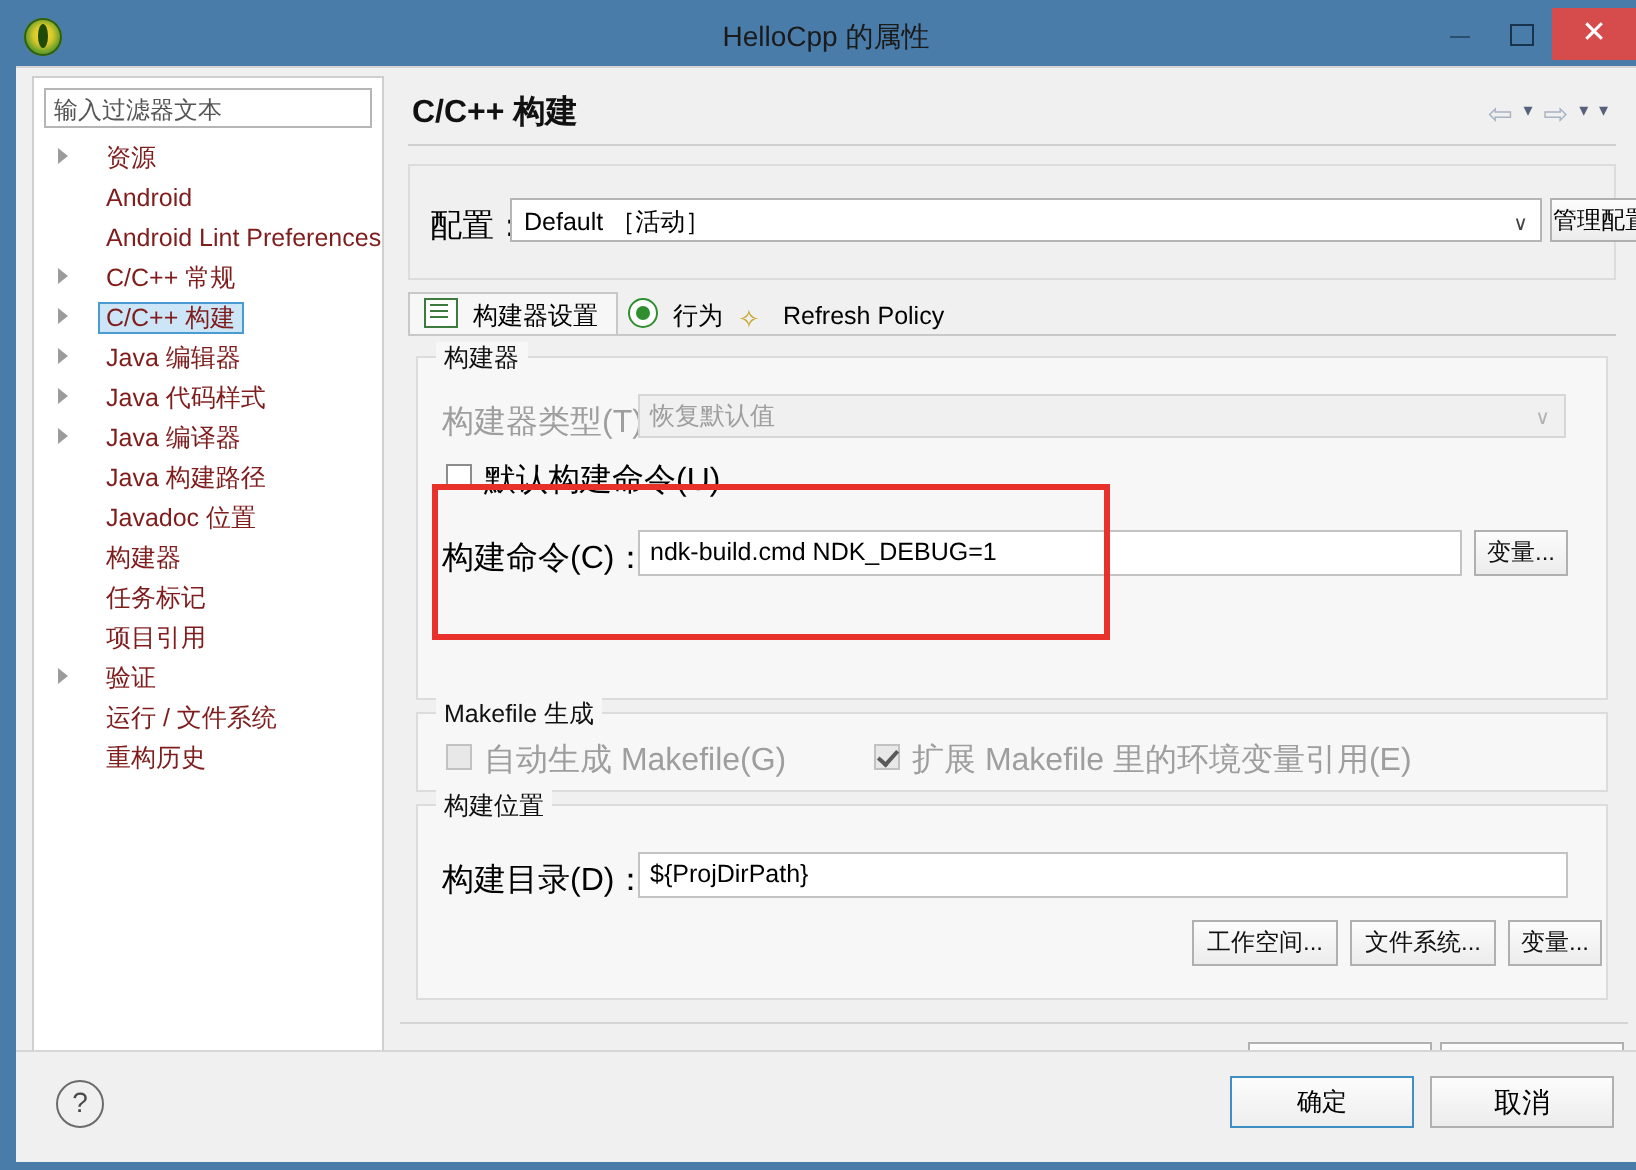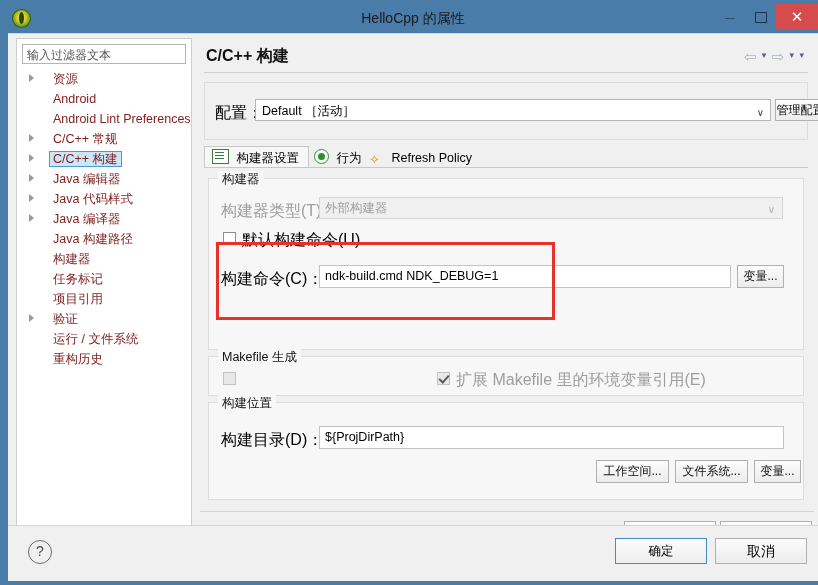--- a/index.html
+++ b/index.html
@@ -265,20 +265,23 @@
           <span class="lbl">Java 代码样式</span>
         </div>
         <div class="tree-item">
           <span class="twisty"></span>
           <span class="lbl">Java 编译器</span>
         </div>
         <div class="tree-item">
           <span class="lbl">Java 构建路径</span>
         </div>
         <div class="tree-item">
+          <span class="lbl">Javadoc 位置</span>
+        </div>
+        <div class="tree-item">
           <span class="lbl">构建器</span>
         </div>
         <div class="tree-item">
           <span class="lbl">任务标记</span>
         </div>
         <div class="tree-item">
           <span class="lbl">项目引用</span>
         </div>
         <div class="tree-item">
           <span class="twisty"></span>
@@ -335,35 +338,36 @@
           <span>Refresh Policy</span>
         </div>
       </div>
       <div id="tab-underline"></div>
 
       <div class="group" id="grp-builder">
         <span class="glabel">构建器</span>
 
         <span class="row-label disabled" style="left:12px;top:22px;">构建器类型(T)：</span>
         <div class="field disabled-field" style="left:110px;top:18px;width:464px;height:22px;">
-          <span>外部构建器</span>
+          <span>恢复默认值</span>
           <span style="position:absolute;right:7px;top:3px;font-size:10px;color:#b3b3b3;">∨</span>
         </div>
 
         <span class="cbx" style="left:14px;top:53px;"></span>
         <span class="row-label" style="left:33px;top:51px;">默认构建命令(U)</span>
 
         <span class="row-label" style="left:12px;top:90px;">构建命令(C)：</span>
         <div class="field" style="left:110px;top:86px;width:412px;height:23px;">ndk-build.cmd NDK_DEBUG=1</div>
         <div class="btn" style="left:528px;top:86px;width:47px;height:23px;line-height:21px;">变量...</div>
       </div>
 
       <div class="group" id="grp-makefile">
         <span class="glabel">Makefile 生成</span>
         <span class="cbx disabled-cbx" style="left:14px;top:15px;"></span>
+        <span class="row-label disabled" style="left:33px;top:13px;">自动生成 Makefile(G)</span>
         <span class="cbx disabled-cbx checked" style="left:228px;top:15px;"></span>
         <span class="row-label disabled" style="left:247px;top:13px;">扩展 Makefile 里的环境变量引用(E)</span>
       </div>
 
       <div class="group" id="grp-location">
         <span class="glabel">构建位置</span>
         <span class="row-label" style="left:12px;top:27px;">构建目录(D)：</span>
         <div class="field" style="left:110px;top:23px;width:465px;height:23px;">${ProjDirPath}</div>
         <div class="btn" style="left:387px;top:57px;width:73px;height:23px;line-height:21px;">工作空间...</div>
         <div class="btn" style="left:466px;top:57px;width:73px;height:23px;line-height:21px;">文件系统...</div>

